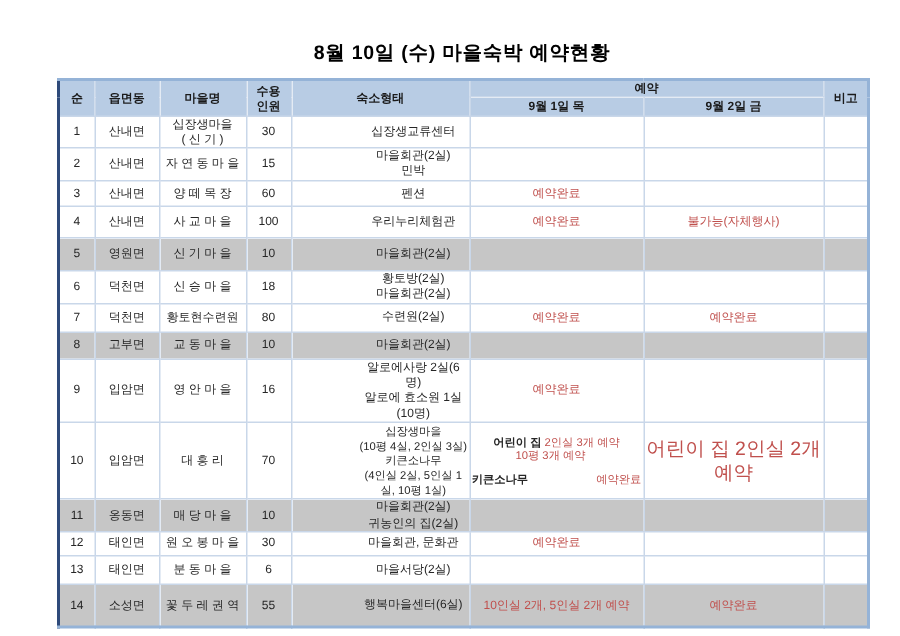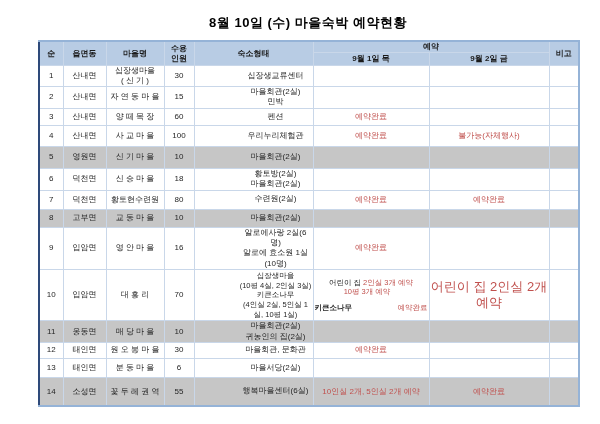--- a/index.html
+++ b/index.html
@@ -4,42 +4,42 @@
 <style>
   html,body{margin:0;padding:0;}
   body{
     width:600px;height:424px;background:#ffffff;
     font-family:"Liberation Sans","DejaVu Sans",sans-serif;
     color:#262626;position:relative;overflow:hidden;
   }
   .sheet{position:absolute;left:38px;top:14px;width:540px;}
   .doc-title{
     text-align:center;font-size:13px;font-weight:bold;color:#000;
-    margin:0 0 8px 0;letter-spacing:0.5px;
+    margin:12px 0 8px 0;letter-spacing:0.5px;
   }
   table.resv-table{
     border-collapse:collapse;table-layout:fixed;width:540px;
     border:2px solid #95B3D7;border-left:2px solid #2E4A7A;
     font-size:8px;
   }
   .resv-table td,.resv-table th{
     border:1px solid #c9d7e9;text-align:center;vertical-align:middle;
     padding:0 1px;overflow:hidden;line-height:1.25;
   }
   .resv-table th{
     background:#B8CCE4;font-weight:bold;color:#1a1a1a;font-size:8px;
   }
   tr.shaded td{background:#C6C6C6;}
   .red{color:#C0504D;text-align:right;}
   .lodge div{line-height:1.3;padding-left:44px;}
   .two-line div{line-height:1.25;}
   
   .cplx{text-align:left;padding:2px 6px;}
   .cplx .l1{white-space:nowrap;}
-  .cplx .l1 .nm{font-weight:normal;color:#262626;}
+  .cplx .l1 .nm{font-weight:bold;color:#262626;}
   .cplx .l2{text-align:center;padding-right:8px;}
   .cplx .l3{display:flex;justify-content:space-between;margin-top:7px;}
   .cplx .l3 .nm{font-weight:bold;color:#262626;}
   td.note-cell{background-clip:padding-box;}
 </style>
 </head>
 <body>
 
 <div class="sheet">
   <div class="doc-title">8월 10일 (수) 마을숙박 예약현황</div>

